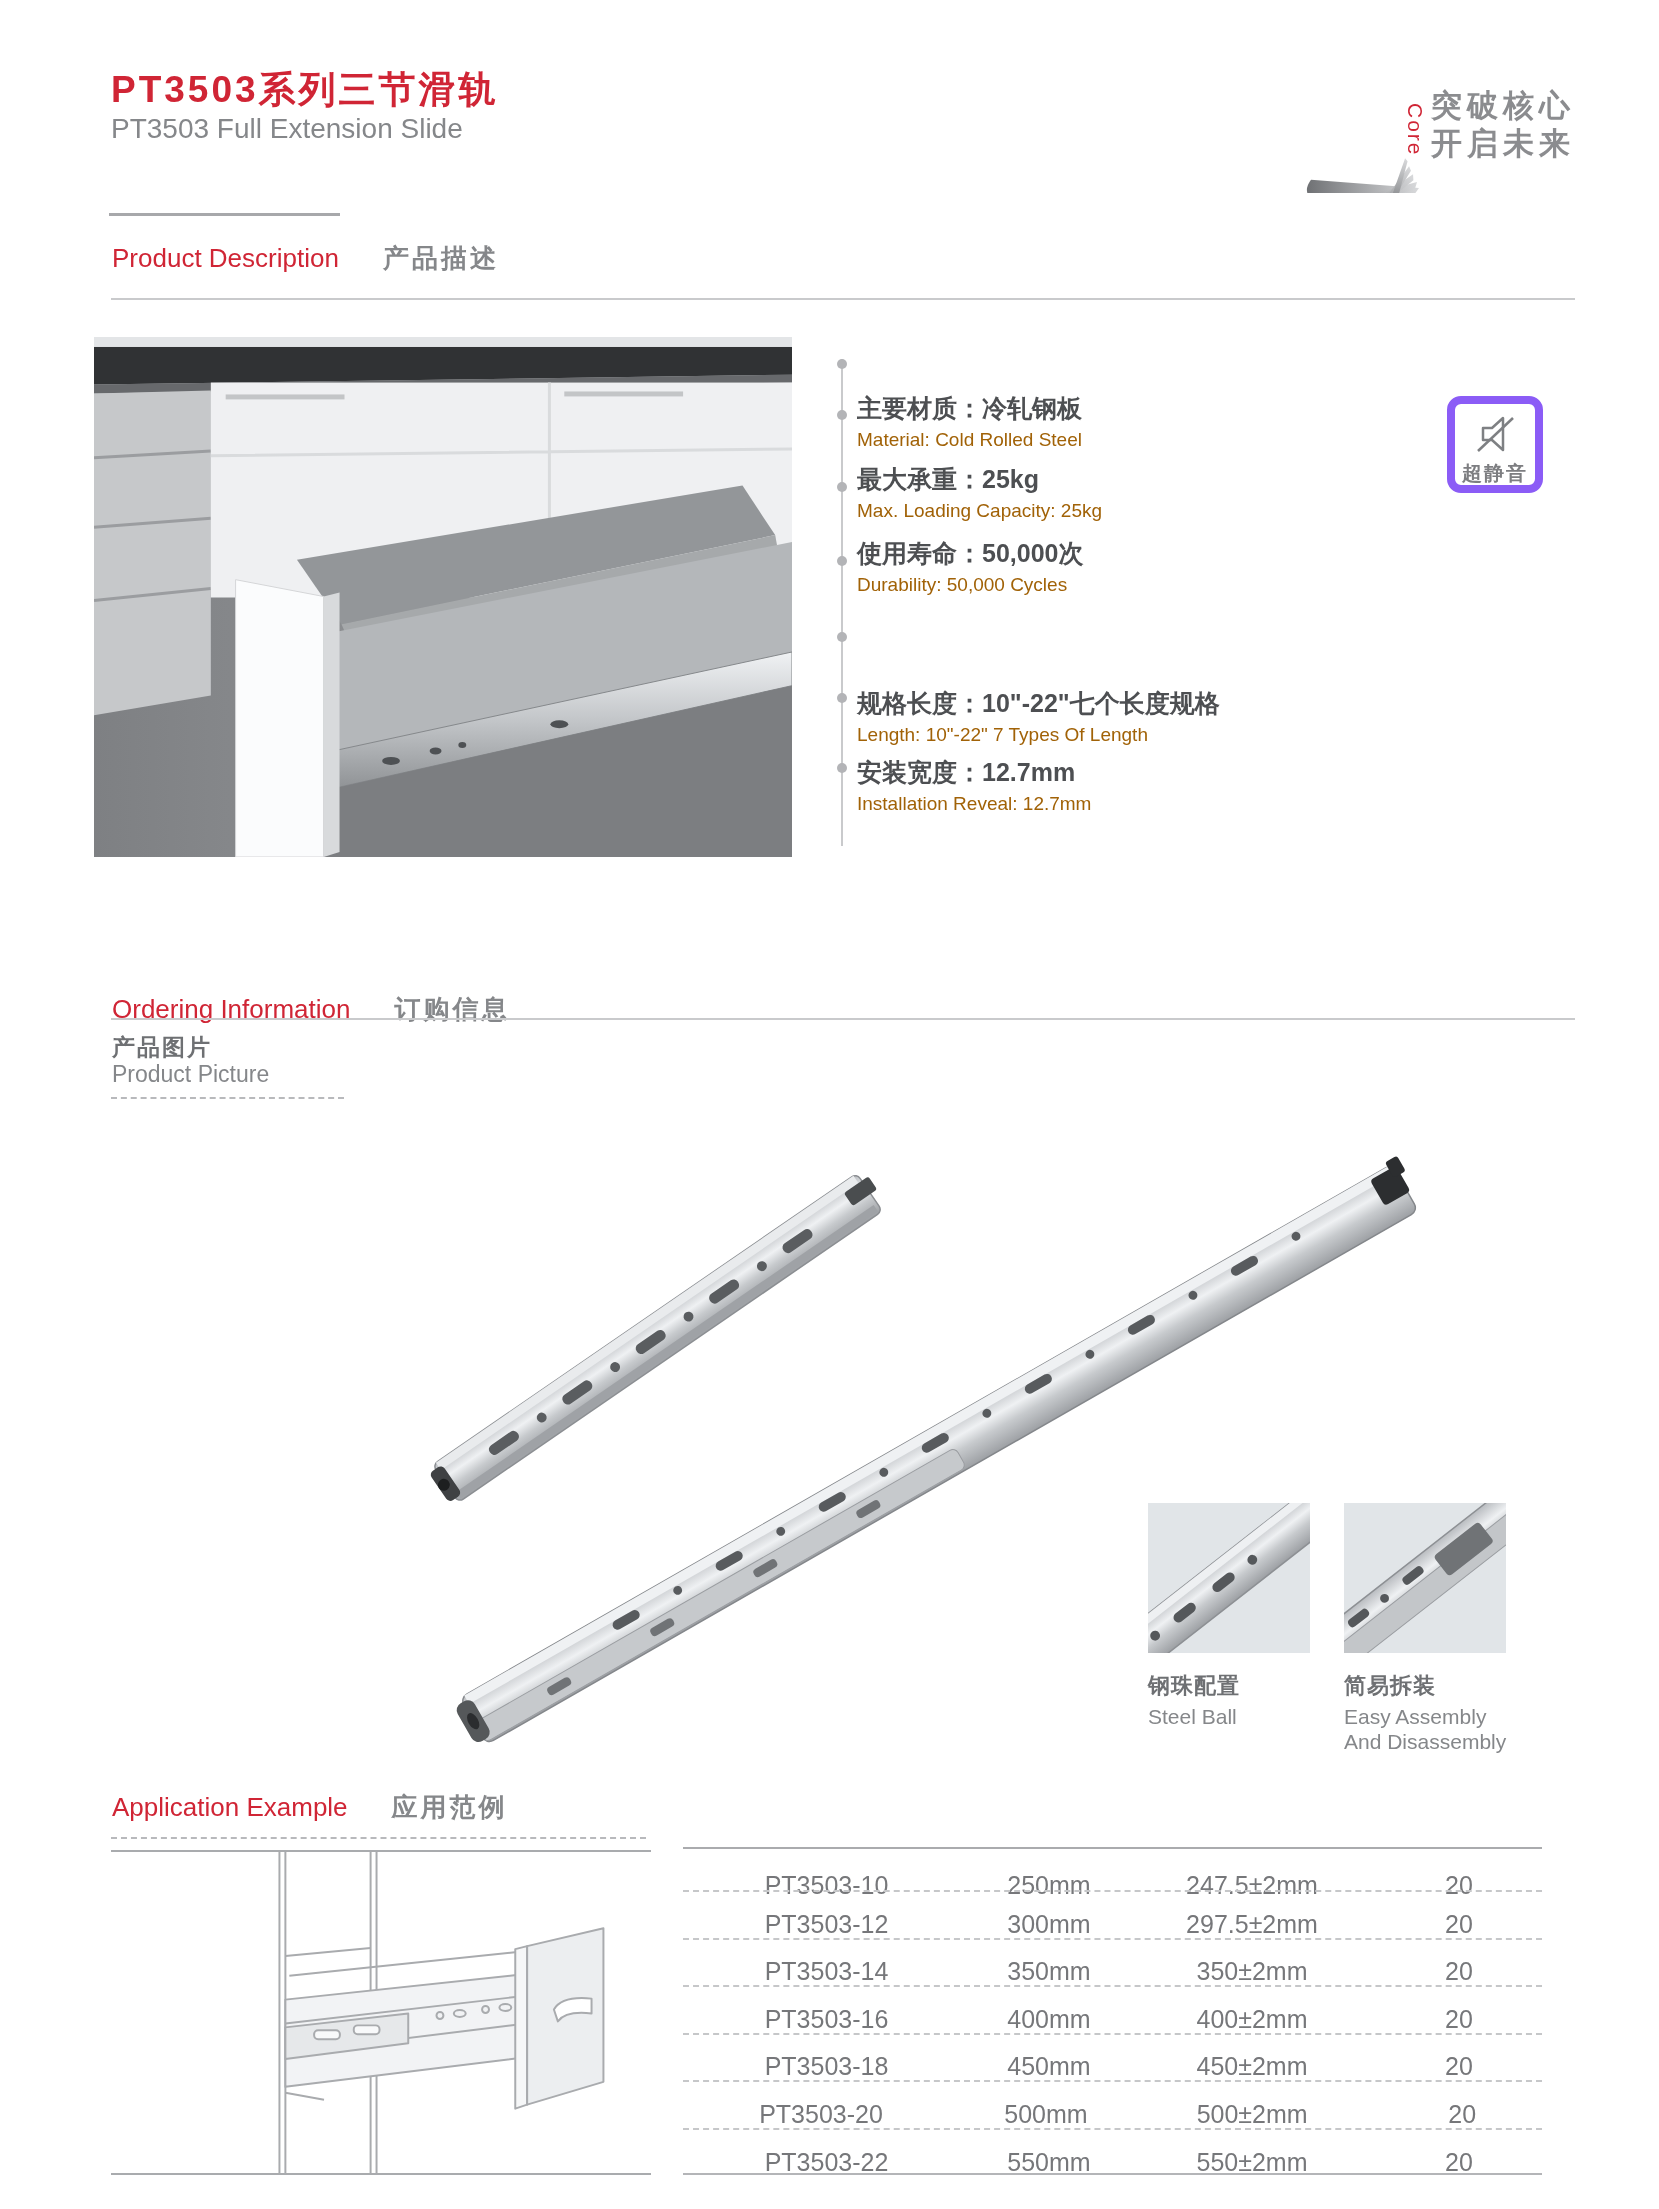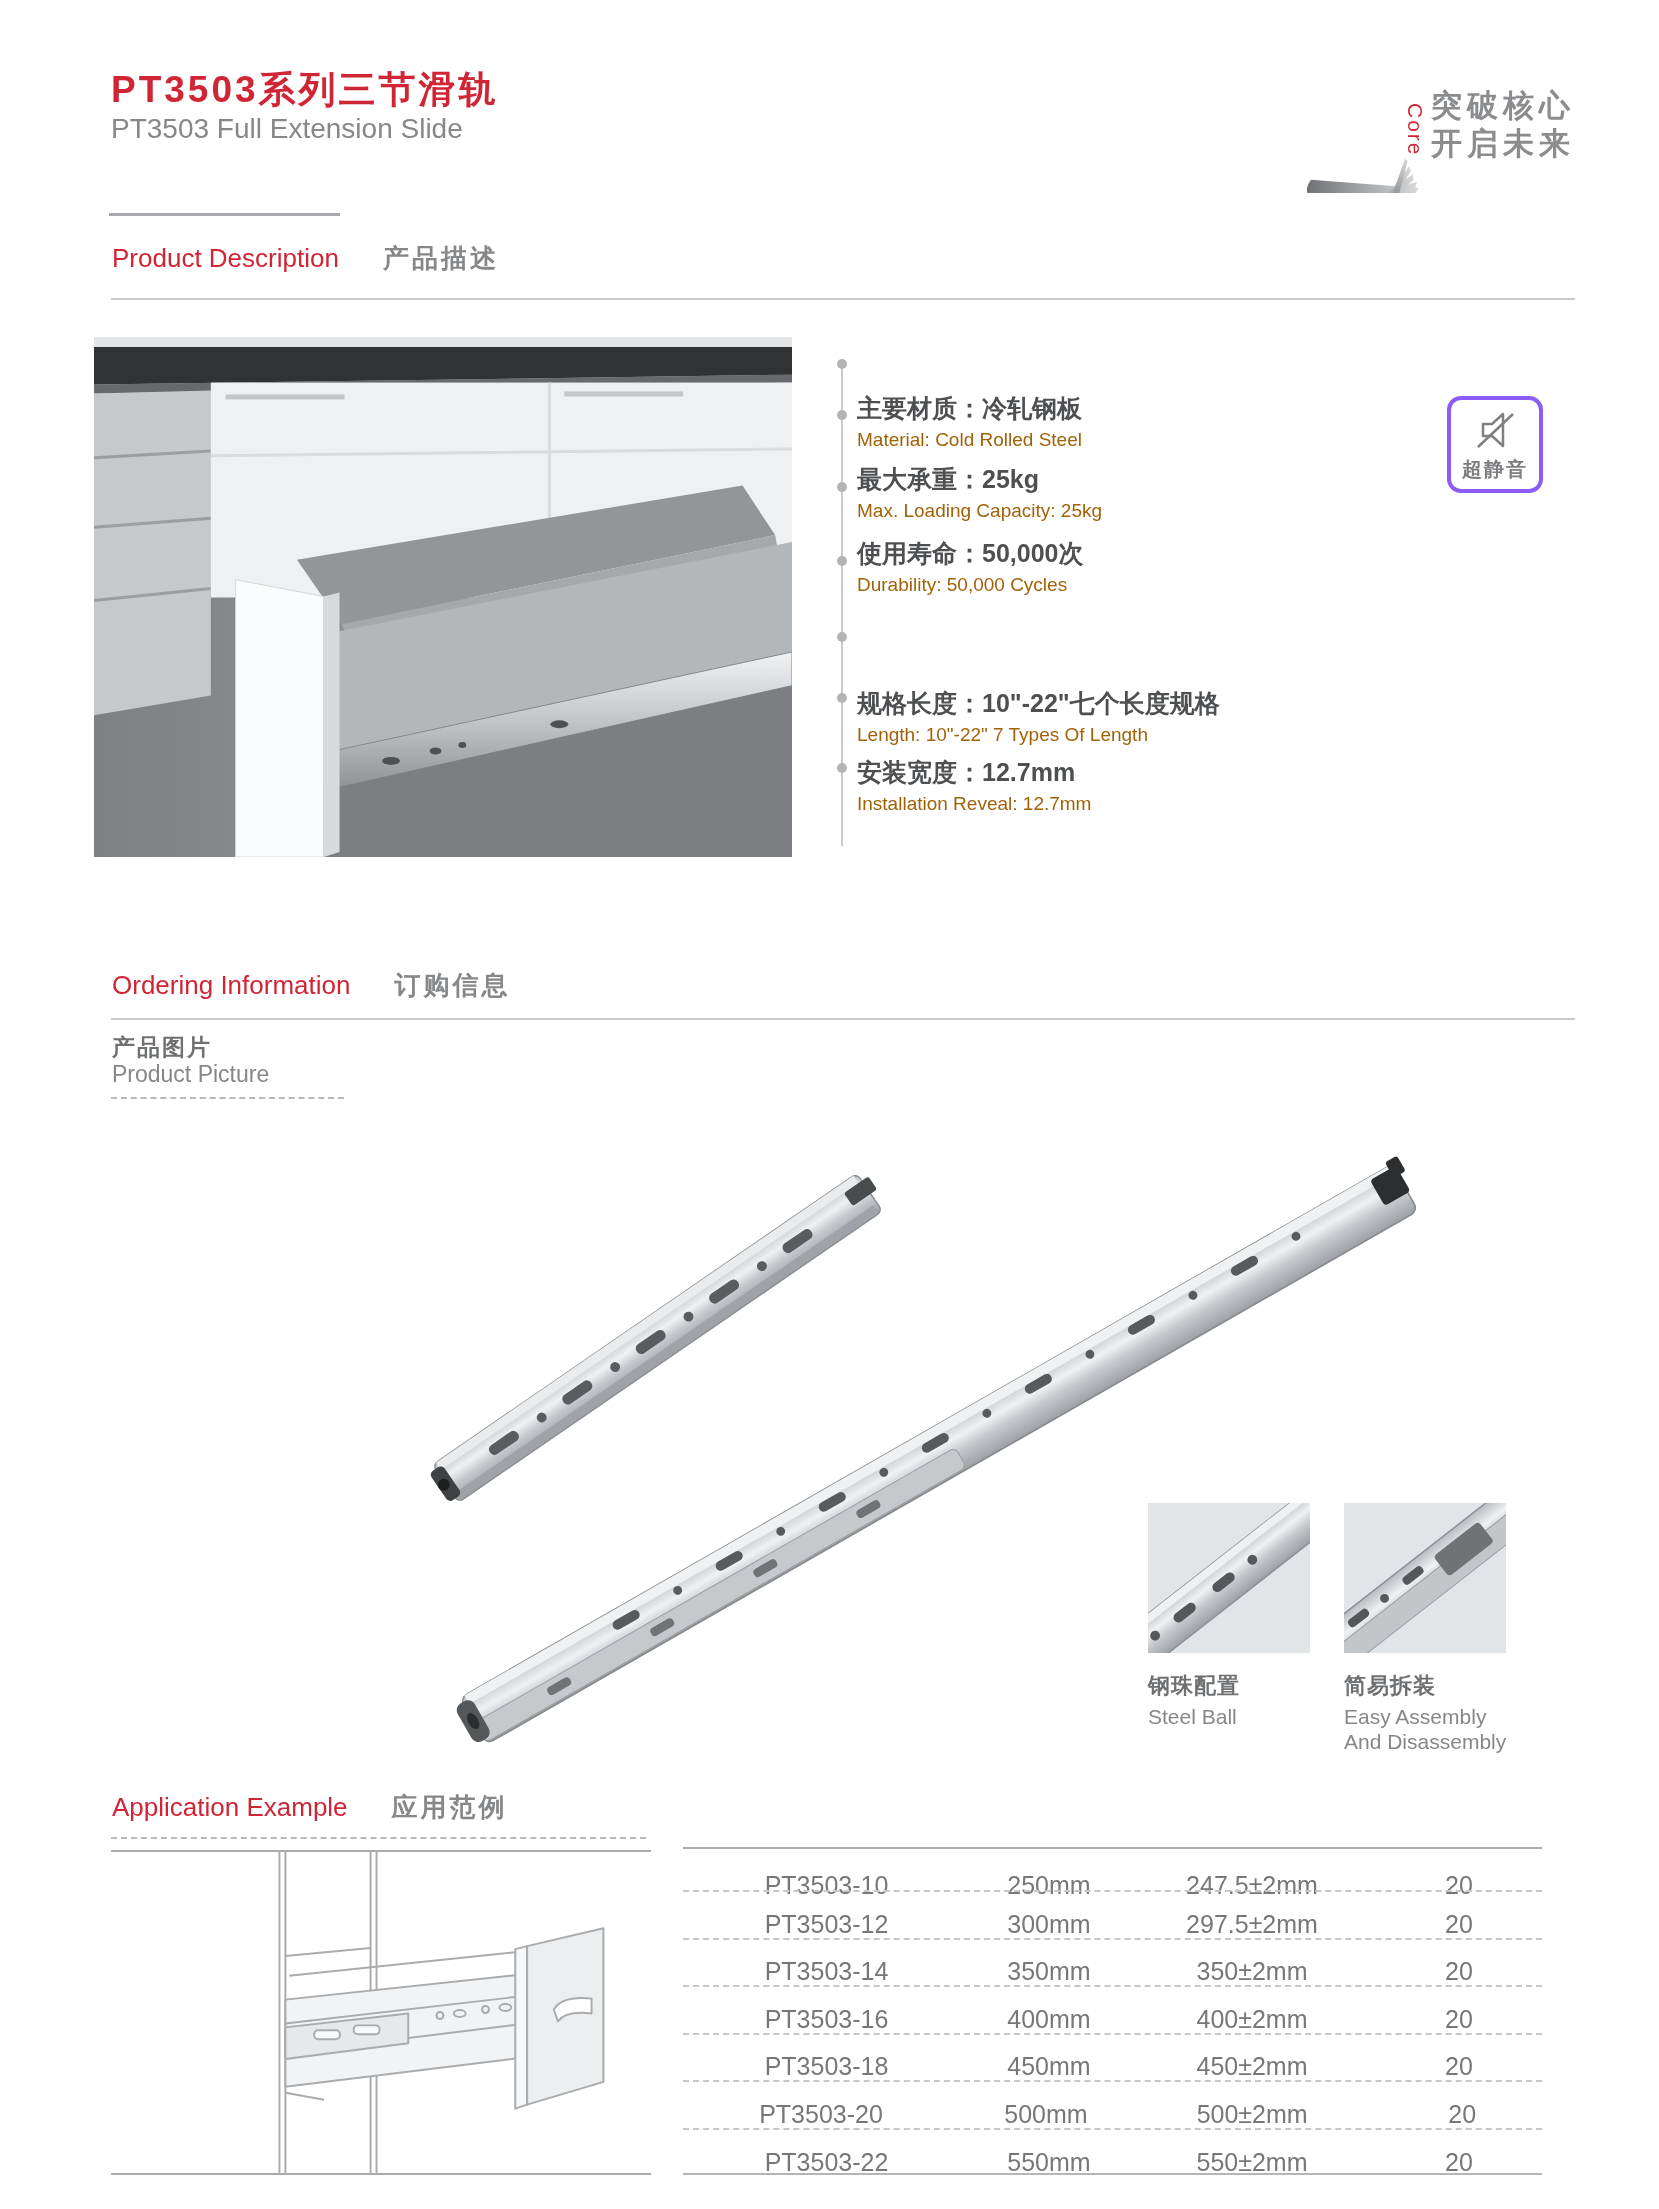--- a/index.html
+++ b/index.html
@@ -31,21 +31,21 @@
   .slides-photo { position:absolute; left:396px; top:1129px; width:1049px; height:644px; }
 
   
   .spec-line { position:absolute; left:841px; top:359px; width:2px; height:487px; background:#c9cacc; }
   .spec-dot { position:absolute; width:10px; height:10px; border-radius:50%; background:#b3b4b7; left:837px; }
   .spec-item { position:absolute; left:857px; width:713px; }
   .spec-zh { font-size:25px; font-weight:bold; color:#4d4f52; line-height:29px; }
   .spec-en { font-size:19px; color:#a16207; line-height:29px; margin-top:2px; }
 
   .quiet-badge { position:absolute; left:1447px; top:396px; width:96px; height:97px;
-                 border:4px solid #8b5cf6; border-radius:14px; text-align:center; }
+                 border:8px solid #8b5cf6; border-radius:14px; text-align:center; }
   .quiet-badge svg { margin-top:10px; }
   .quiet-label { font-size:20px; font-weight:bold; color:#7d7e81; letter-spacing:2px; }
 
   
   .pp-zh { position:absolute; left:112px; top:1032px; font-size:23px; font-weight:bold;
            color:#6e7073; letter-spacing:2px; }
   .pp-en { position:absolute; left:112px; top:1061px; font-size:23px; color:#85878a; }
 
   
   .feature { position:absolute; top:1503px; width:168px; }
@@ -182,21 +182,21 @@
   </div>
 
   <div class="quiet-badge">
     <svg width="48" height="42" viewBox="0 0 48 42">
       <path d="M12 14 h9 l11 -10 v32 l-11 -10 h-9 z" fill="none" stroke="#7e8083" stroke-width="2.5" stroke-linejoin="round"></path>
       <line x1="7" y1="37" x2="42" y2="4" stroke="#7e8083" stroke-width="2.5"></line>
     </svg>
     <div class="quiet-label">超静音</div>
   </div>
 
-  <div class="sec-head" style="left:112px; top:968px;">
+  <div class="sec-head" style="left:112px; top:992px;">
     <span class="sec-en">Ordering Information</span>
     <span class="sec-zh">订购信息</span>
   </div>
   <div class="rule" style="left:111px; top:1018px; width:1464px;"></div>
 
   <div class="pp-zh">产品图片</div>
   <div class="pp-en">Product  Picture</div>
   <div class="dashed-rule" style="left:111px; top:1097px; width:233px;"></div>
 
   <svg class="slides-photo" viewBox="0 0 1060 650">

